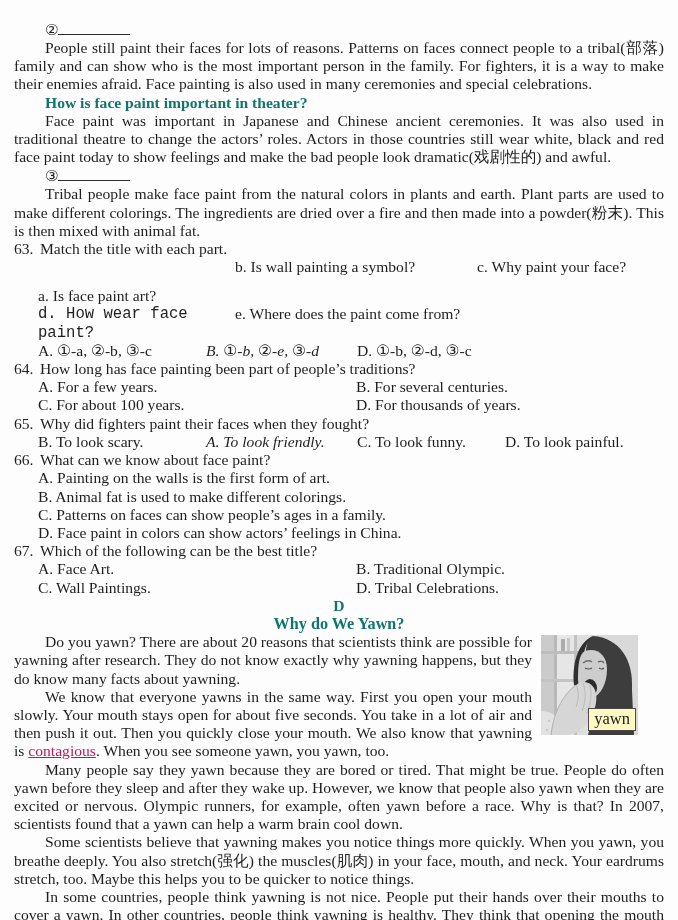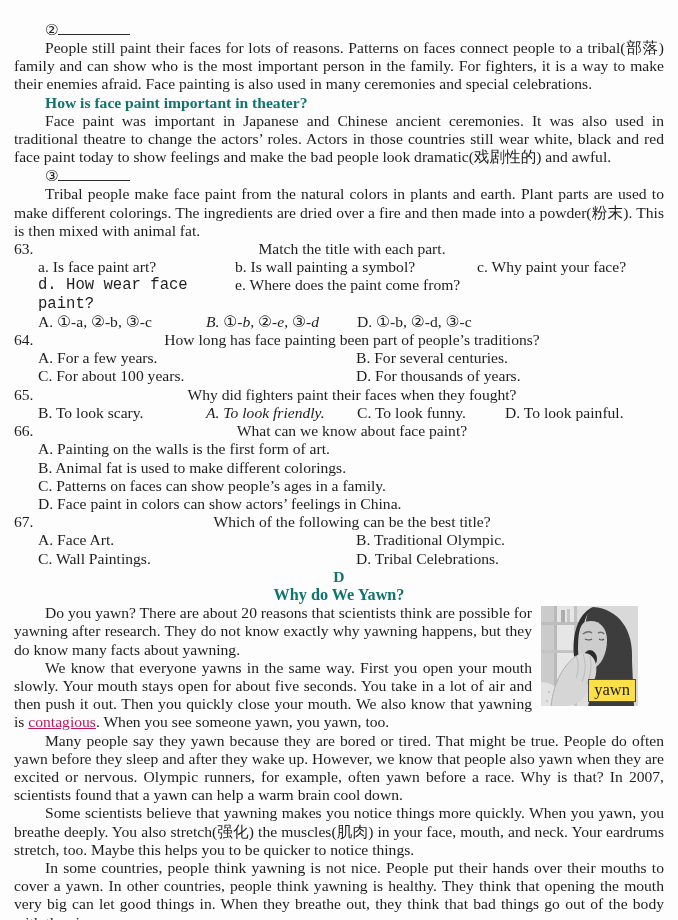--- a/index.html
+++ b/index.html
@@ -14,46 +14,46 @@
   }
   .para { text-align:justify; text-indent:31px; }
   .bold { font-weight:bold; color:#0f766e; }
   .center { text-align:center; }
   .blank-line { margin-left:31px; }
   .blank-line .circled { font-family:"DejaVu Sans","Liberation Serif",serif; font-size:15px; }
   .blank { display:inline-block; width:72px; height:0.95em; border-bottom:1.2px solid #2a2a2a; }
   .q-block {}
   .q-stem { display:flex; }
   .q-num { flex:0 0 26px; }
-  .q-text { flex:1 1 auto;text-align:center; }
+  .q-text { flex:1 1 auto; }
   .opt-rows { margin-left:24px; }
   .row { display:flex; }
   .row span { display:block; }
   
-  .r63a span:nth-child(1){ width:197px; }
+  .r63a span:nth-child(1){ width:197px;margin-top:29px; }
   .r63a span:nth-child(2){ width:242px; }
   .r63b span:nth-child(1){ width:197px;font-family:Liberation Mono, monospace; }
   
   .cols4 span:nth-child(1){ width:168px; }
   .cols4 span:nth-child(2){ width:151px;font-style:italic; }
   .cols4 span:nth-child(3){ width:148px; }
   
   .cols2 span:nth-child(1){ width:318px; }
   .stack span { display:block; }
   .d-title { font-size:16.2px; }
   .kw { font-weight:normal; text-decoration:underline; color:#be185d; }
   
   .yawn-figure {
     float:right; width:97px; height:100px; position:relative;
     margin:2px 26px 4px 9px;
   }
   .yawn-figure svg { display:block; width:97px; height:100px; }
   .yawn-caption {
     position:absolute; right:2px; bottom:4px;
-    background:#fde047; border:1px solid #4a4a4a;
+    background:#fef9c3; border:1px solid #4a4a4a;
     padding:0 5px 1px 5px; font-size:16.5px; line-height:20px; color:#1a1a1a;
   }
   .d-body::after { content:""; display:block; clear:both; }
 </style>
 </head>
 <body>
 
 <div class="page">
 
   <div class="blank-line">

